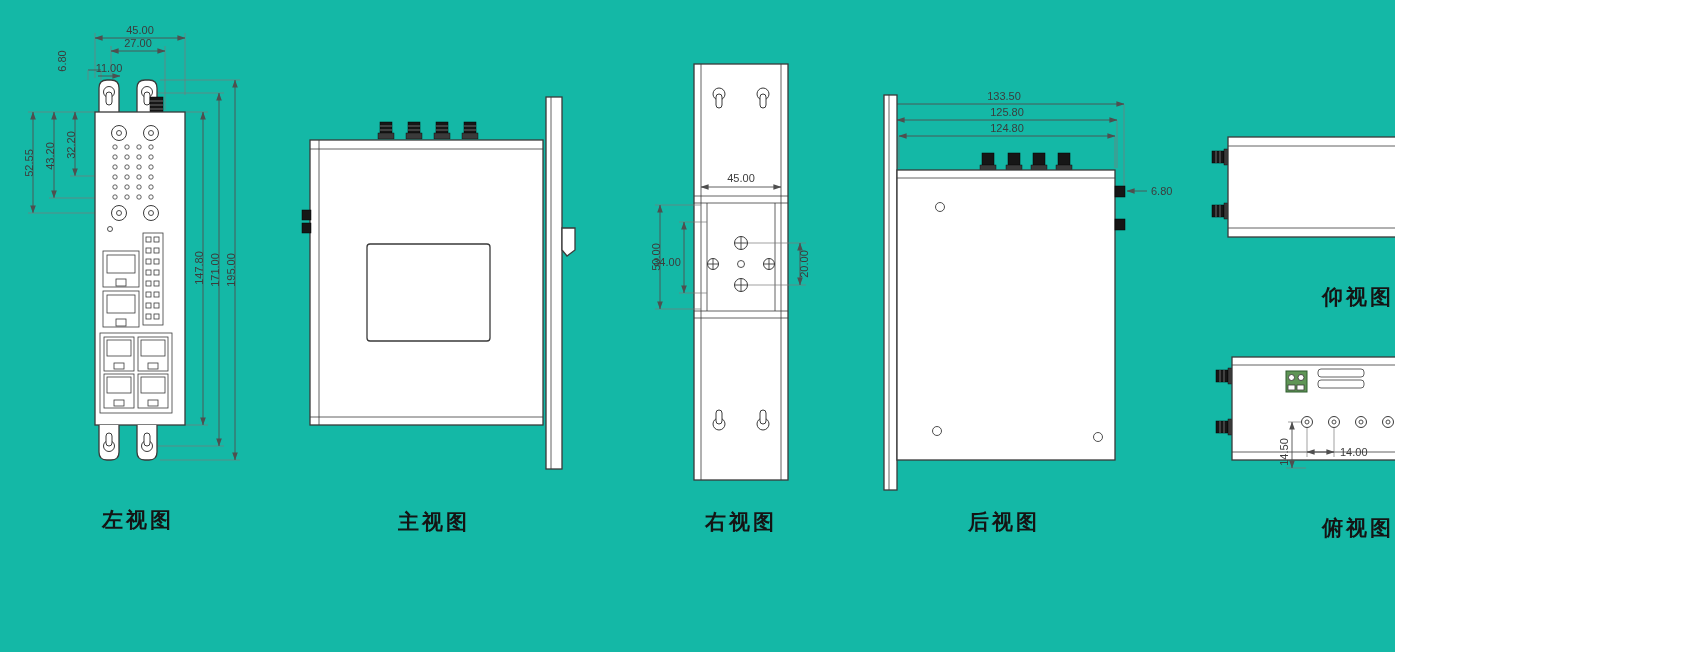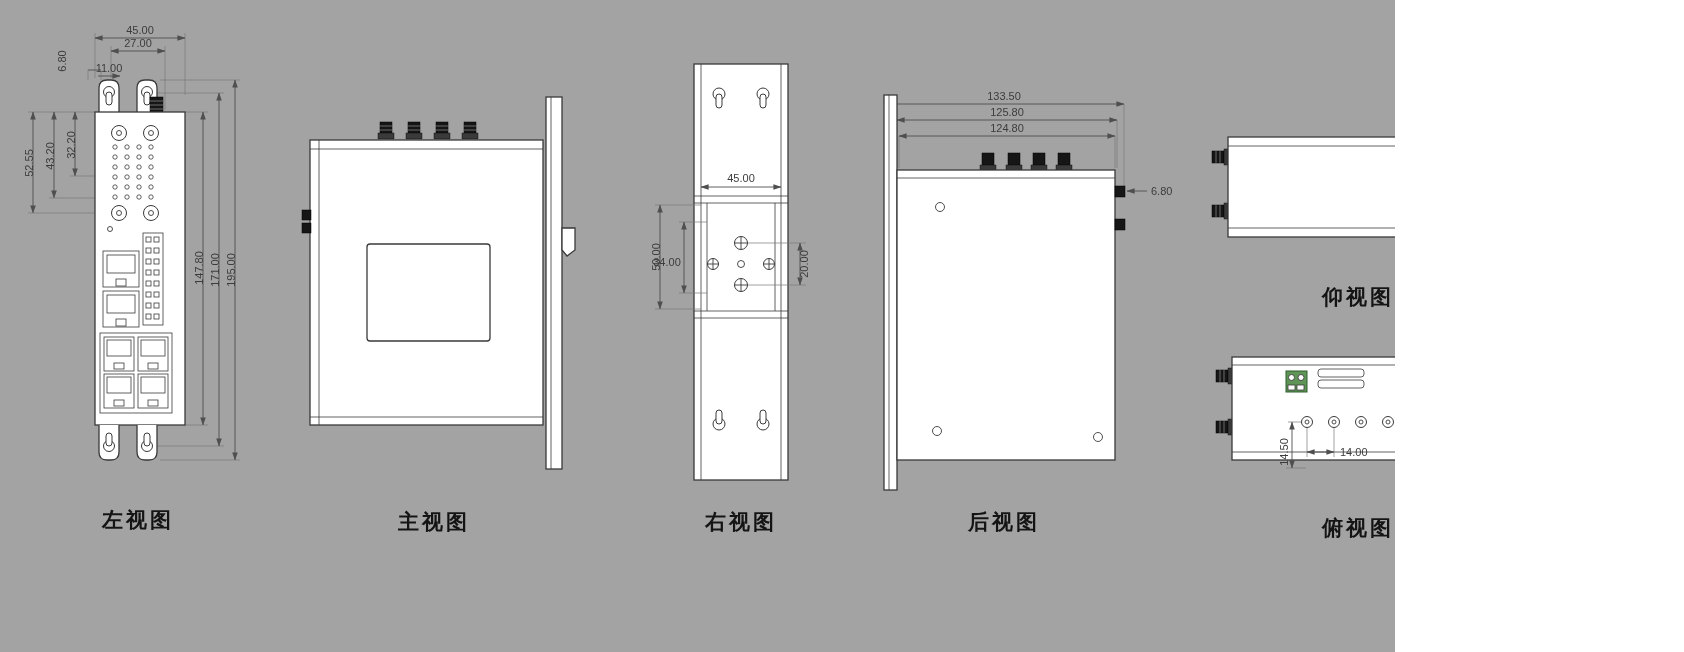--- a/index.html
+++ b/index.html
@@ -1,16 +1,16 @@
 <!DOCTYPE html>
 <html><head>
 <meta charset="utf-8">
 <style>
   html,body{margin:0;padding:0;background:#ffffff;}
-  .stage{width:1395px;height:652px;background:#a3a3a3;position:relative;overflow:hidden;
+  .stage{width:1395px;height:652px;background:#14b8a6;position:relative;overflow:hidden;
          font-family:"Liberation Sans",sans-serif;}
   svg{display:block;}
   .body{fill:#ffffff;stroke:#3a3a3a;stroke-width:1.3;}
   .thin{fill:none;stroke:#3a3a3a;stroke-width:.8;}
   .hole{fill:#ffffff;stroke:#3a3a3a;stroke-width:1;}
   .dot{fill:#ffffff;stroke:#3a3a3a;stroke-width:.9;}
   .vent{fill:#ffffff;stroke:#3a3a3a;stroke-width:.8;}
   .pin{fill:#ffffff;stroke:#3a3a3a;stroke-width:.8;}
   .dark{fill:#161616;stroke:#000000;stroke-width:.5;}
   .nut{fill:#3a3a3a;stroke:#000000;stroke-width:.4;}

